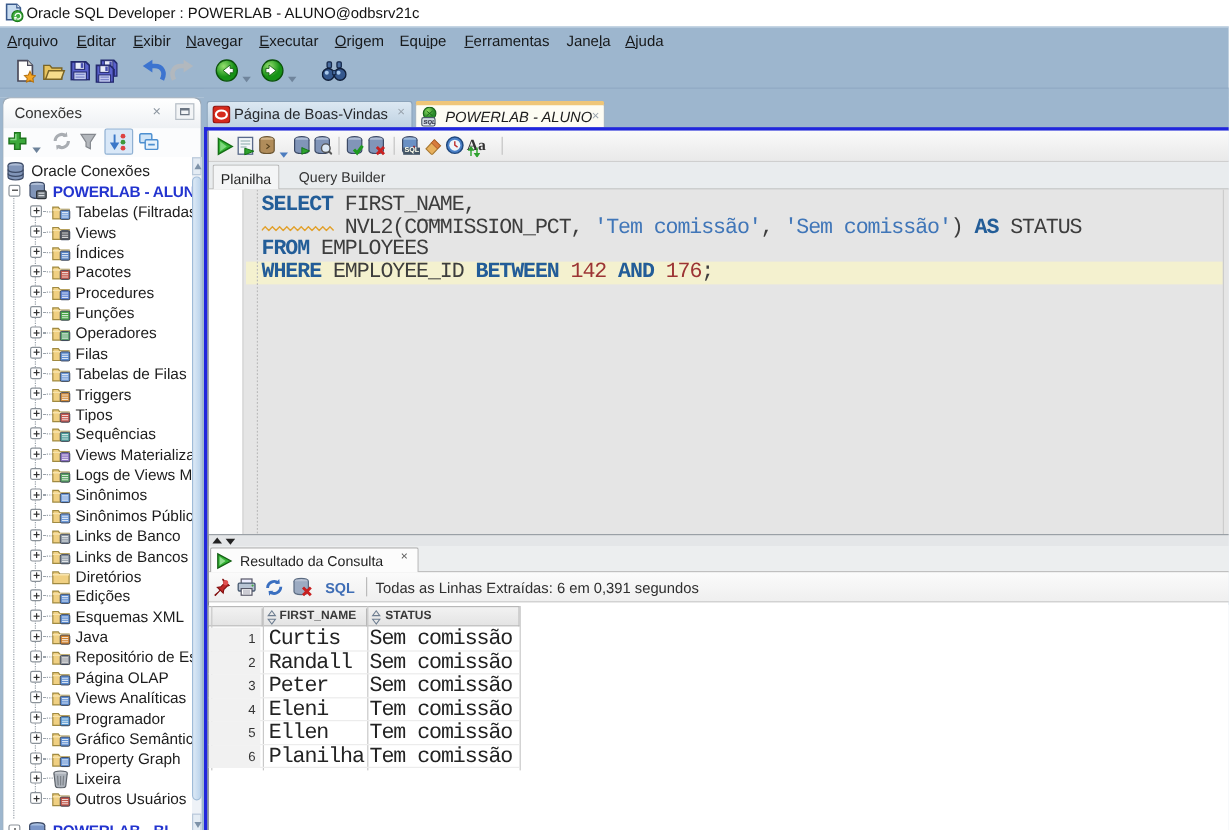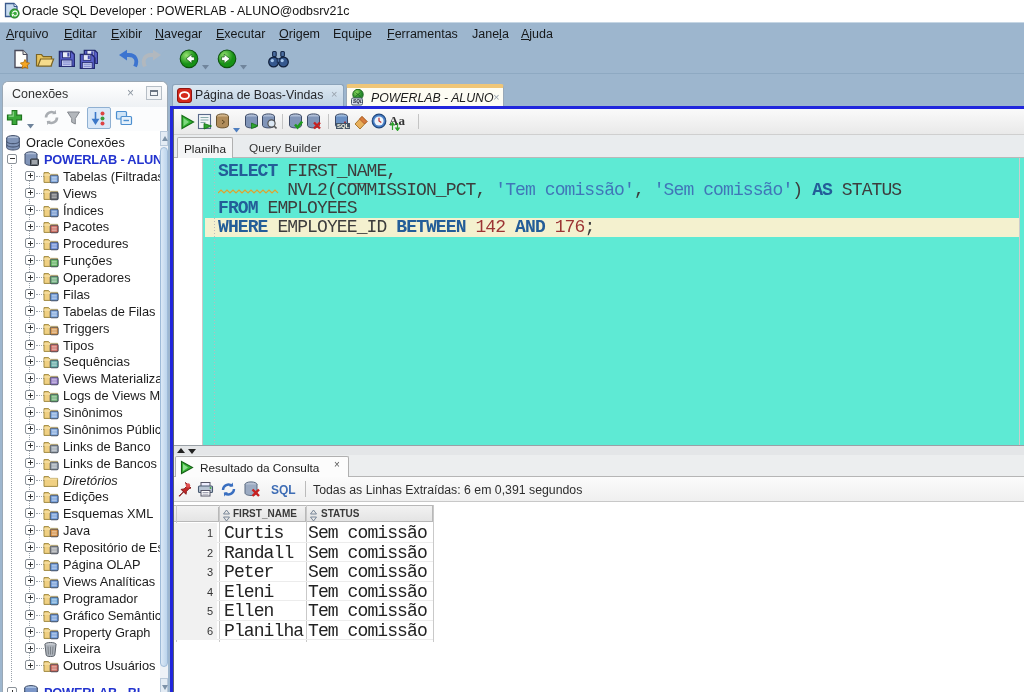--- a/index.html
+++ b/index.html
@@ -50,21 +50,21 @@
 
 #wtoolbar{left:0;top:0;width:850px;height:26px;background:linear-gradient(#fafafa,#e9e9e9);border-bottom:1px solid #cfcfcf;}
 .wsep{position:absolute;top:5px;width:1px;height:15px;background:#c4c4c4;}
 
 #wtabs{left:0;top:26px;width:850px;height:23px;background:#e9ecee;border-bottom:1px solid #b9b9b9;}
 #wtab1{position:absolute;left:3px;top:2px;width:56px;height:21px;background:#f4f5f6;
   border:1px solid #b0b0b0;border-bottom:none;border-radius:2px 2px 0 0;
   font-size:11.8px;color:#222;text-align:center;padding-top:4px;}
 #wtab2{position:absolute;left:75px;top:6px;font-size:11.8px;color:#333;}
 
-#editor{left:0;top:49px;width:850px;height:287px;background:#5eead4;}
+#editor{left:0;top:49px;width:850px;height:287px;background:#e5e5e5;}
 #gutter{left:0;top:0;width:29px;height:287px;background:#fff;border-right:1px solid #c8c8c8;}
 #marginline{left:40px;top:0;width:1px;height:287px;background:linear-gradient(#bbb 40%,transparent 40%) repeat-y;background-size:1px 3px;}
 #curline{left:31px;top:60.1px;width:814px;height:18.7px;background:#f4f1cf;}
 #code{left:44px;top:4px;font-family:"Liberation Mono",monospace;font-size:18px;letter-spacing:-0.9px;line-height:18.7px;color:#3d3d3d;white-space:pre;}
 #code .k{color:#235d98;font-weight:bold;}
 #code .s{color:#4076b8;}
 #code .n{color:#9c3434;}
 #squig{left:44px;top:22px;width:60px;height:4px;}
 #overln{left:174px;top:25px;width:20px;height:1px;background:#777;}
 
@@ -500,21 +500,21 @@
           </div>
           <div class="abs" style="left:33px;top:8px;width:8px;border-top:1px dotted #9aa2aa;"></div>
           <svg class="ticon" style="left:40px;top:1px" width="16" height="15" viewBox="0 0 16 15">
             <path d="M1 3.6 h4.6 l1.4 1.8 h7.6 v8 H1 Z" fill="#f0d082" stroke="#a08a42"></path>
             <path d="M1 6 h13.6" stroke="#f7e3ac" stroke-width="1.2"></path>
             <rect x="7.2" y="6.2" width="8" height="7.6" rx="1.2" fill="#8c98a4" stroke="#39435a" stroke-width="0.8"></rect>
             <path d="M8.6 8.2 h5.2 M8.6 10 h5.2 M8.6 11.8 h5.2" stroke="#ffffff" stroke-width="0.9" opacity="0.75"></path>
           </svg>
           <span class="tlabel" style="left:60px">Links de Bancos P</span>
         </div>
-<div class="trow" style="position:absolute;left:0;top:340.60px;width:157px;font-style:italic;">
+<div class="trow" style="position:absolute;left:0;top:340.60px;width:157px;">
           <div class="exp plus" style="left:22px">
             <i></i>
             <b></b>
           </div>
           <div class="abs" style="left:33px;top:8px;width:8px;border-top:1px dotted #9aa2aa;"></div>
           <svg class="ticon" style="left:40px;top:1px" width="16" height="15" viewBox="0 0 16 15">
             <path d="M1 3.6 h4.6 l1.4 1.8 h7.6 v8 H1 Z" fill="#f0d082" stroke="#a08a42"></path>
             <path d="M1 6 h13.6" stroke="#f7e3ac" stroke-width="1.2"></path>
           </svg>
           <span class="tlabel" style="left:60px">Diretórios</span>

